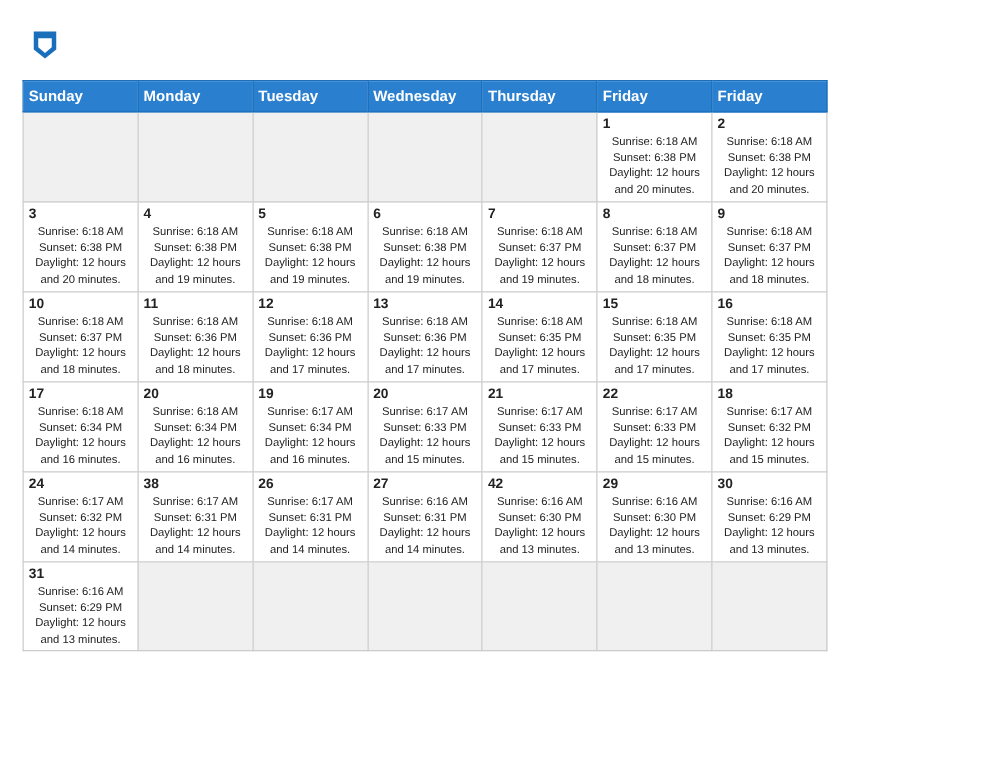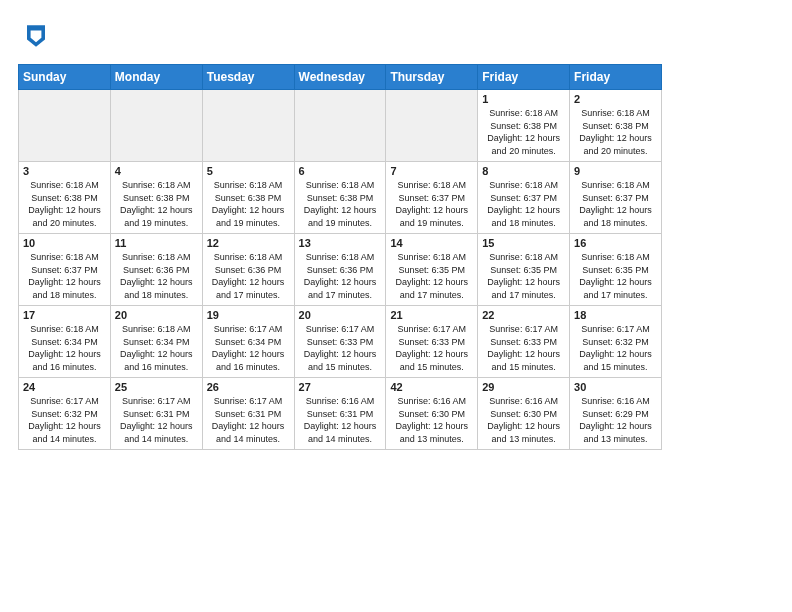--- a/index.html
+++ b/index.html
@@ -307,21 +307,21 @@
         </tr>
         <tr>
           <td>
             <span class="day-num">24</span>
             <div class="day-info" style="white-space: pre-line;">Sunrise: 6:17 AM
 Sunset: 6:32 PM
 Daylight: 12 hours
 and 14 minutes.</div>
           </td>
           <td>
-            <span class="day-num">25</span>
+            <span class="day-num">38</span>
             <div class="day-info" style="white-space: pre-line;">Sunrise: 6:17 AM
 Sunset: 6:31 PM
 Daylight: 12 hours
 and 14 minutes.</div>
           </td>
           <td>
             <span class="day-num">26</span>
             <div class="day-info" style="white-space: pre-line;">Sunrise: 6:17 AM
 Sunset: 6:31 PM
 Daylight: 12 hours
@@ -348,16 +348,31 @@
 Daylight: 12 hours
 and 13 minutes.</div>
           </td>
           <td>
             <span class="day-num">30</span>
             <div class="day-info" style="white-space: pre-line;">Sunrise: 6:16 AM
 Sunset: 6:29 PM
 Daylight: 12 hours
 and 13 minutes.</div>
           </td>
+        </tr>
+        <tr class="last-row">
+          <td>
+            <span class="day-num">31</span>
+            <div class="day-info" style="white-space: pre-line;">Sunrise: 6:16 AM
+Sunset: 6:29 PM
+Daylight: 12 hours
+and 13 minutes.</div>
+          </td>
+          <td class="empty"></td>
+          <td class="empty"></td>
+          <td class="empty"></td>
+          <td class="empty"></td>
+          <td class="empty"></td>
+          <td class="empty"></td>
         </tr>
       </tbody>
   </table>
 </div>
 
 </body></html>

